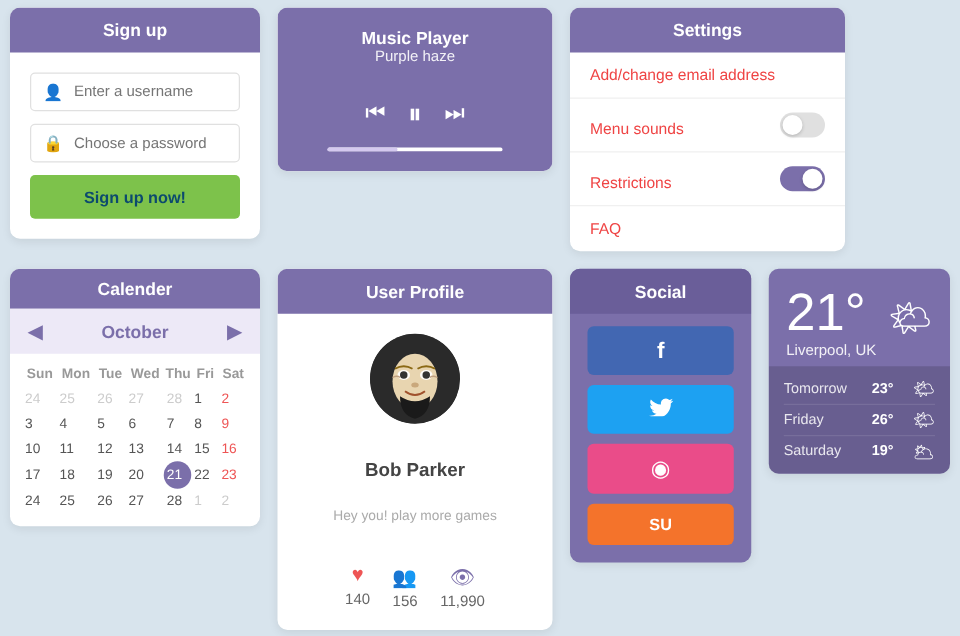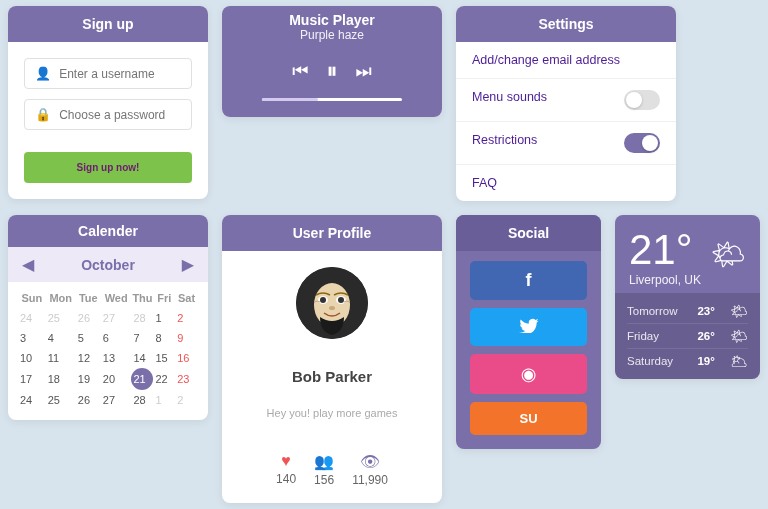--- a/index.html
+++ b/index.html
@@ -58,33 +58,33 @@
       border: none;
       outline: none;
       font-size: 12px;
       color: #888;
       width: 100%;
       background: transparent;
     }
     .signup-card .btn-signup {
       width: 100%;
       background: #7dc24b;
-      color: #701a75;
+      color: #0c4a6e;
       border: none;
       border-radius: 4px;
       padding: 10px;
-      font-size: 10px;
+      font-size: 13px;
       font-weight: 600;
       cursor: pointer;
-      margin-top: 12px;
+      margin-top: 0;
     }
 
     
     .music-card .card-header {
-      padding: 6px;
+      padding: 16px;
     }
     .music-card .player-body {
       background: #7b6faa;
       padding: 10px 0 16px;
       display: flex;
       flex-direction: column;
       align-items: center;
     }
     .music-card .controls {
       display: flex;
@@ -107,26 +107,26 @@
       width: 40%;
       border-radius: 2px;
     }
 
     
     .settings-card .settings-list {
       padding: 0;
     }
     .settings-card .settings-item {
       display: flex;
-      align-items: flex-start;
+      align-items: flex-end;
       justify-content: space-between;
       padding: 11px 16px;
       border-bottom: 1px solid #f0f0f0;
       font-size: 12.5px;
-      color: #4c1d95;
+      color: #ef4444;
     }
     .settings-card .settings-item:last-child {
       border-bottom: none;
     }
     .toggle {
       width: 36px;
       height: 20px;
       border-radius: 10px;
       position: relative;
       cursor: pointer;

